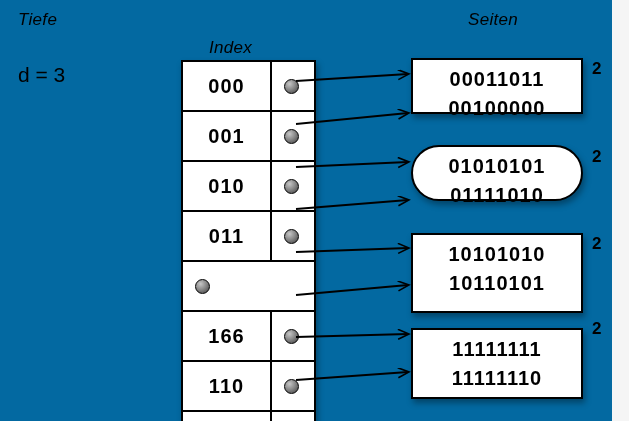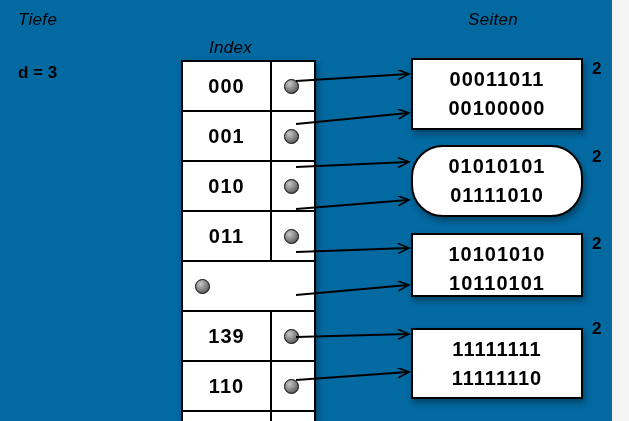--- a/index.html
+++ b/index.html
@@ -20,21 +20,21 @@
     font-style:italic;
     font-size:17px;
     font-weight:500;
     letter-spacing:0.3px;
   }
   .hdr-tiefe{left:18px;top:10px;}
   .hdr-index{left:209px;top:10px;margin-top:28px;}
   .hdr-seiten{left:468px;top:10px;}
   .depth-value{
     position:absolute;left:18px;top:63px;
-    font-size:17px;font-weight:bold;text-align:center;
+    font-size:21px;font-weight:normal;text-align:center;
   }
   
   .index-table{
     position:absolute;left:181px;top:60px;
     width:135px;height:402px;
     border:2px solid #000;
     box-sizing:border-box;
     background:#fff;
     box-shadow:2px 4px 6px rgba(0,0,0,0.35);
     display:flex;flex-direction:column;
@@ -55,31 +55,31 @@
     padding-left:12px;
   }
   .dot{
     width:15px;height:15px;border-radius:50%;
     border:1.5px solid #000;
     box-sizing:border-box;
     background:radial-gradient(circle at 35% 30%, #c6c6c6 0%, #8a8a8a 45%, #5f5f5f 75%, #525252 100%);
   }
   
   .page{
-    position:absolute;left:411px;width:172px;height:72px;
+    position:absolute;left:411px;width:172px;height:56px;
     border:2px solid #000;
     box-sizing:border-box;
     background:#fff;
     box-shadow:2px 4px 6px rgba(0,0,0,0.35);
     text-align:center;
     padding-top:5px;
   }
   .page-0{top:58px;}
   .page-1{top:145px;border-radius:32px;}
-  .page-2{top:233px;height:64px;}
+  .page-2{top:233px;height:80px;}
   .page-3{top:328px;height:71px;}
   .entry{
     font-size:20px;font-weight:600;letter-spacing:1px;
     line-height:29px;
   }
   .ldepth{
     position:absolute;left:592px;
     font-size:17px;font-weight:600;
   }
   .ldepth-0{top:59px;}
@@ -126,21 +126,21 @@
       <div class="icell-dot">
           <div class="dot"></div>
         </div>
     </div>
     <div class="irow">
       <div class="icell-dot">
           <div class="dot"></div>
         </div>
     </div>
     <div class="irow">
-      <div class="icell-label">139</div>
+      <div class="icell-label">166</div>
       <div class="icell-dot">
           <div class="dot"></div>
         </div>
     </div>
     <div class="irow">
       <div class="icell-label">110</div>
       <div class="icell-dot">
           <div class="dot"></div>
         </div>
     </div>

